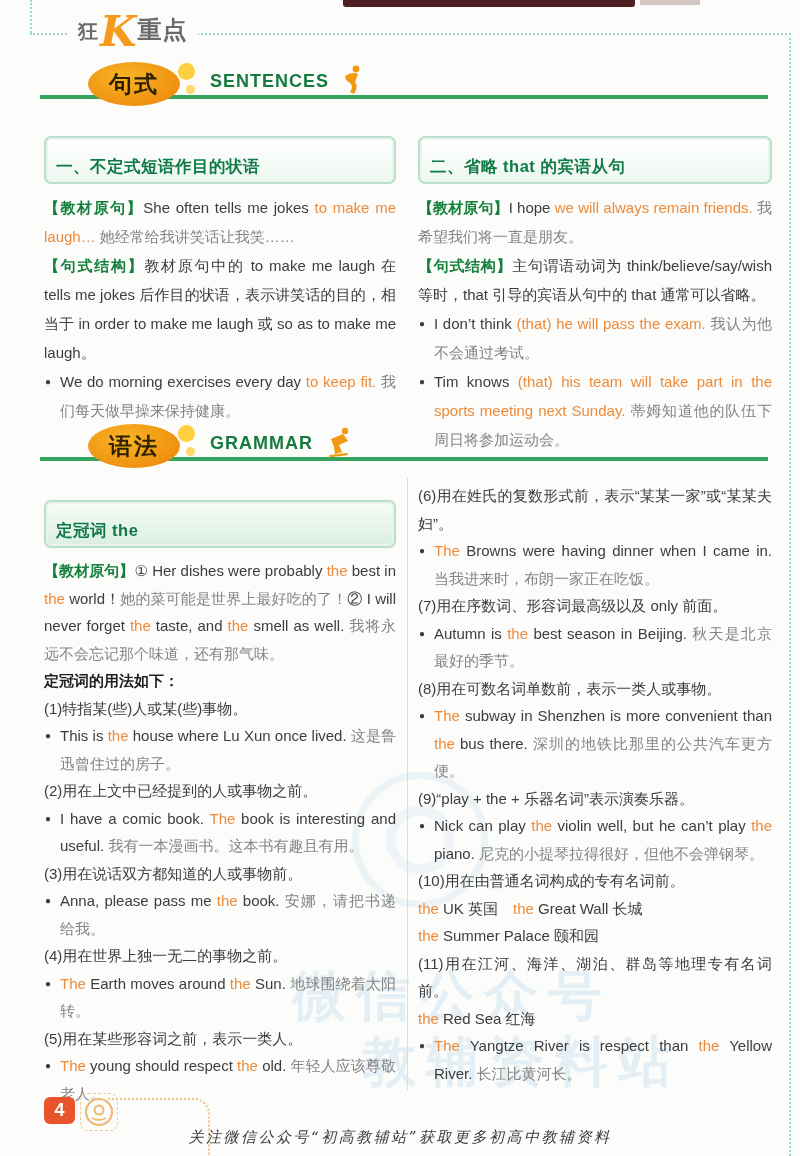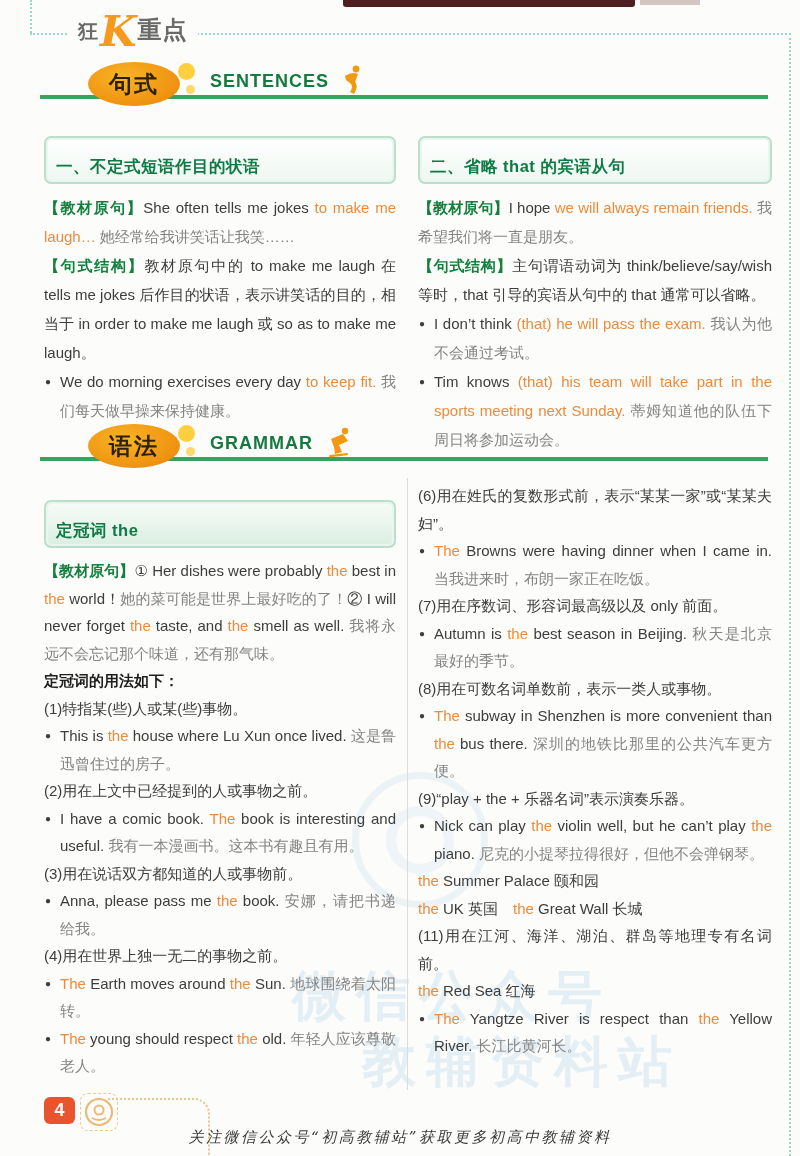--- a/index.html
+++ b/index.html
@@ -168,36 +168,38 @@
       <div class="para"><span class="c-g">【教材原句】</span><span class="c-d">① Her dishes were probably </span><span class="c-o">the</span><span class="c-d"> best in </span><span class="c-o">the</span><span class="c-d"> world！</span><span class="c-y">她的菜可能是世界上最好吃的了！</span><span class="c-d">② I will never forget </span><span class="c-o">the</span><span class="c-d"> taste, and </span><span class="c-o">the</span><span class="c-d"> smell as well. </span><span class="c-y">我将永远不会忘记那个味道，还有那气味。</span></div>
       <div class="para"><span class="c-b">定冠词的用法如下：</span></div>
       <div class="para"><span class="c-d">(1)特指某(些)人或某(些)事物。</span></div>
       <div class="para bullet"><span class="bu">●</span><span class="c-d">This is </span><span class="c-o">the</span><span class="c-d"> house where Lu Xun once lived. </span><span class="c-y">这是鲁迅曾住过的房子。</span></div>
       <div class="para"><span class="c-d">(2)用在上文中已经提到的人或事物之前。</span></div>
       <div class="para bullet"><span class="bu">●</span><span class="c-d">I have a comic book. </span><span class="c-o">The</span><span class="c-d"> book is interesting and useful. </span><span class="c-y">我有一本漫画书。这本书有趣且有用。</span></div>
       <div class="para"><span class="c-d">(3)用在说话双方都知道的人或事物前。</span></div>
       <div class="para bullet"><span class="bu">●</span><span class="c-d">Anna, please pass me </span><span class="c-o">the</span><span class="c-d"> book. </span><span class="c-y">安娜，请把书递给我。</span></div>
       <div class="para"><span class="c-d">(4)用在世界上独一无二的事物之前。</span></div>
       <div class="para bullet"><span class="bu">●</span><span class="c-o">The</span><span class="c-d"> Earth moves around </span><span class="c-o">the</span><span class="c-d"> Sun. </span><span class="c-y">地球围绕着太阳转。</span></div>
+      <div class="para"><span class="c-d">(5)用在某些形容词之前，表示一类人。</span></div>
       <div class="para bullet"><span class="bu">●</span><span class="c-o">The</span><span class="c-d"> young should respect </span><span class="c-o">the</span><span class="c-d"> old. </span><span class="c-y">年轻人应该尊敬老人。</span></div>
     </div>
 </div>
 
 <div class="abs col gram gram-right">
   <div>
       <div class="para"><span class="c-d">(6)用在姓氏的复数形式前，表示“某某一家”或“某某夫妇”。</span></div>
       <div class="para bullet"><span class="bu">●</span><span class="c-o">The</span><span class="c-d"> Browns were having dinner when I came in. </span><span class="c-y">当我进来时，布朗一家正在吃饭。</span></div>
       <div class="para"><span class="c-d">(7)用在序数词、形容词最高级以及 only 前面。</span></div>
       <div class="para bullet"><span class="bu">●</span><span class="c-d">Autumn is </span><span class="c-o">the</span><span class="c-d"> best season in Beijing. </span><span class="c-y">秋天是北京最好的季节。</span></div>
       <div class="para"><span class="c-d">(8)用在可数名词单数前，表示一类人或事物。</span></div>
       <div class="para bullet"><span class="bu">●</span><span class="c-o">The</span><span class="c-d"> subway in Shenzhen is more convenient than </span><span class="c-o">the</span><span class="c-d"> bus there. </span><span class="c-y">深圳的地铁比那里的公共汽车更方便。</span></div>
       <div class="para"><span class="c-d">(9)“play + the + 乐器名词”表示演奏乐器。</span></div>
       <div class="para bullet"><span class="bu">●</span><span class="c-d">Nick can play </span><span class="c-o">the</span><span class="c-d"> violin well, but he can’t play </span><span class="c-o">the</span><span class="c-d"> piano. </span><span class="c-y">尼克的小提琴拉得很好，但他不会弹钢琴。</span></div>
+      <div class="para"><span class="c-d">(10)用在由普通名词构成的专有名词前。</span></div>
+      <div class="para"><span class="c-o">the</span><span class="c-d"> UK 英国　</span><span class="c-o">the</span><span class="c-d"> Great Wall 长城</span></div>
       <div class="para"><span class="c-o">the</span><span class="c-d"> Summer Palace 颐和园</span></div>
-      <div class="para"><span class="c-o">the</span><span class="c-d"> UK 英国　</span><span class="c-o">the</span><span class="c-d"> Great Wall 长城</span></div>
       <div class="para"><span class="c-d">(11)用在江河、海洋、湖泊、群岛等地理专有名词前。</span></div>
       <div class="para"><span class="c-o">the</span><span class="c-d"> Red Sea 红海</span></div>
       <div class="para bullet"><span class="bu">●</span><span class="c-o">The</span><span class="c-d"> Yangtze River is respect than </span><span class="c-o">the</span><span class="c-d"> Yellow River. </span><span class="c-y">长江比黄河长。</span></div>
     </div>
 </div>
 
 <div class="abs page-badge">4</div>
 <div class="abs seal-wrap">
   <svg width="30" height="30" viewBox="0 0 30 30">
     <circle cx="15" cy="15" r="13" fill="none" stroke="#eeb877" stroke-width="2.2"></circle>

